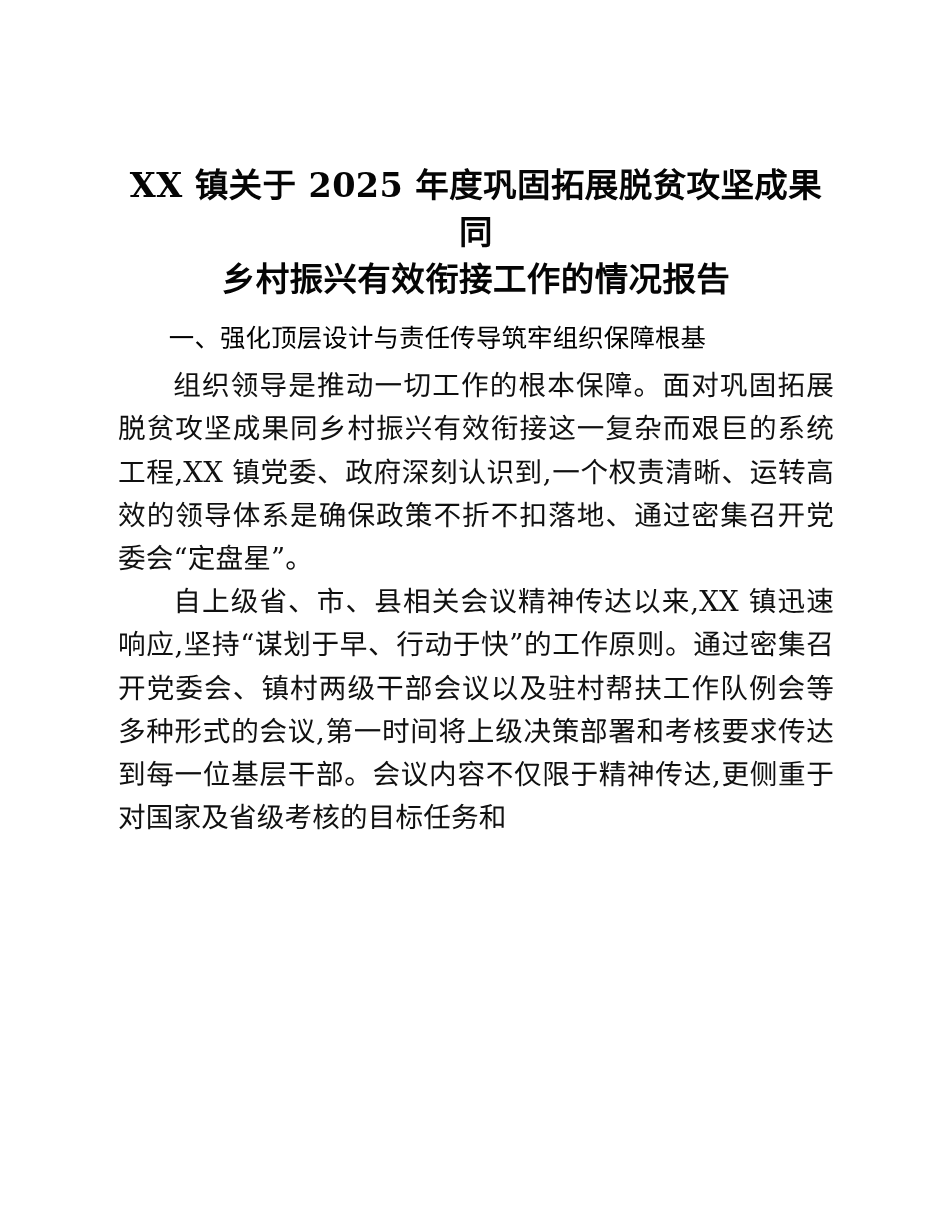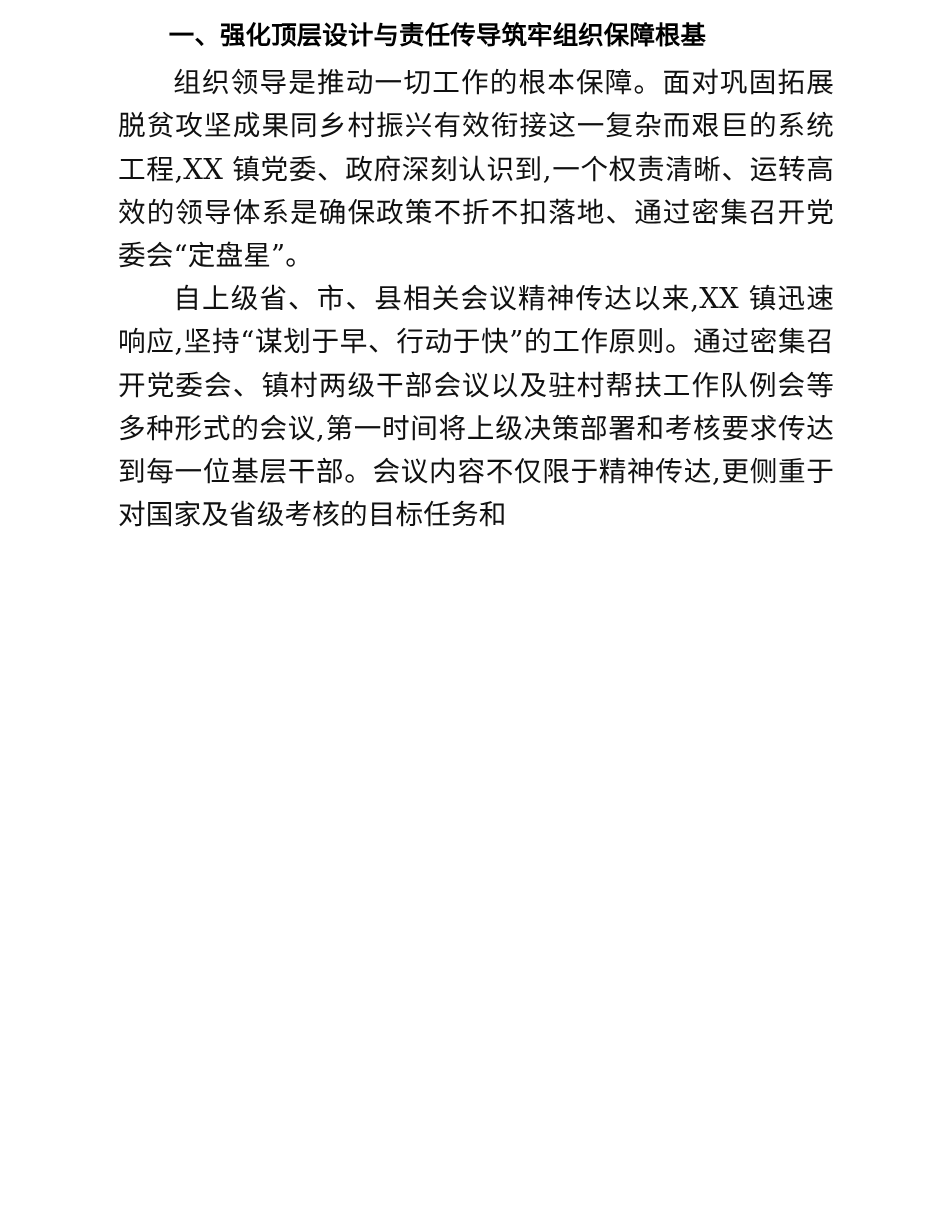--- a/index.html
+++ b/index.html
@@ -73,39 +73,43 @@
     margin-top: 0;
   }
 
   
   .section-heading {
     margin: 0;
     padding: 0;
     margin-top: 14px;
     margin-bottom: 4px;
     font-family: "DejaVu Sans", "Liberation Sans", sans-serif;
-    font-weight: 700;
+    font-weight: 400;
     font-size: 25.4px;
     line-height: 43.2px;
     text-indent: 2em;
     letter-spacing: 0.2px;
     color: #000000;
   }
 
   
   .para.clipped {
     
   }
 </style>
 </head>
 <body>
 
 <div class="page">
   <div class="content">
 
+    <h1 class="doc-title">
+      <span>XX 镇关于 2025 年度巩固拓展脱贫攻坚成果同</span><br>
+      <span>乡村振兴有效衔接工作的情况报告</span>
+    </h1>
 
 
     <h2 class="section-heading">一、强化顶层设计与责任传导筑牢组织保障根基</h2>
 
     <p class="para">组织领导是推动一切工作的根本保障。面对巩固拓展脱贫攻坚成果同乡村振兴有效衔接这一复杂而艰巨的系统工程,XX 镇党委、政府深刻认识到,一个权责清晰、运转高效的领导体系是确保政策不折不扣落地、通过密集召开党委会“定盘星”。</p>
 
     <p class="para clipped">自上级省、市、县相关会议精神传达以来,XX 镇迅速响应,坚持“谋划于早、行动于快”的工作原则。通过密集召开党委会、镇村两级干部会议以及驻村帮扶工作队例会等多种形式的会议,第一时间将上级决策部署和考核要求传达到每一位基层干部。会议内容不仅限于精神传达,更侧重于对国家及省级考核的目标任务和</p>
 
   </div>
 </div>

